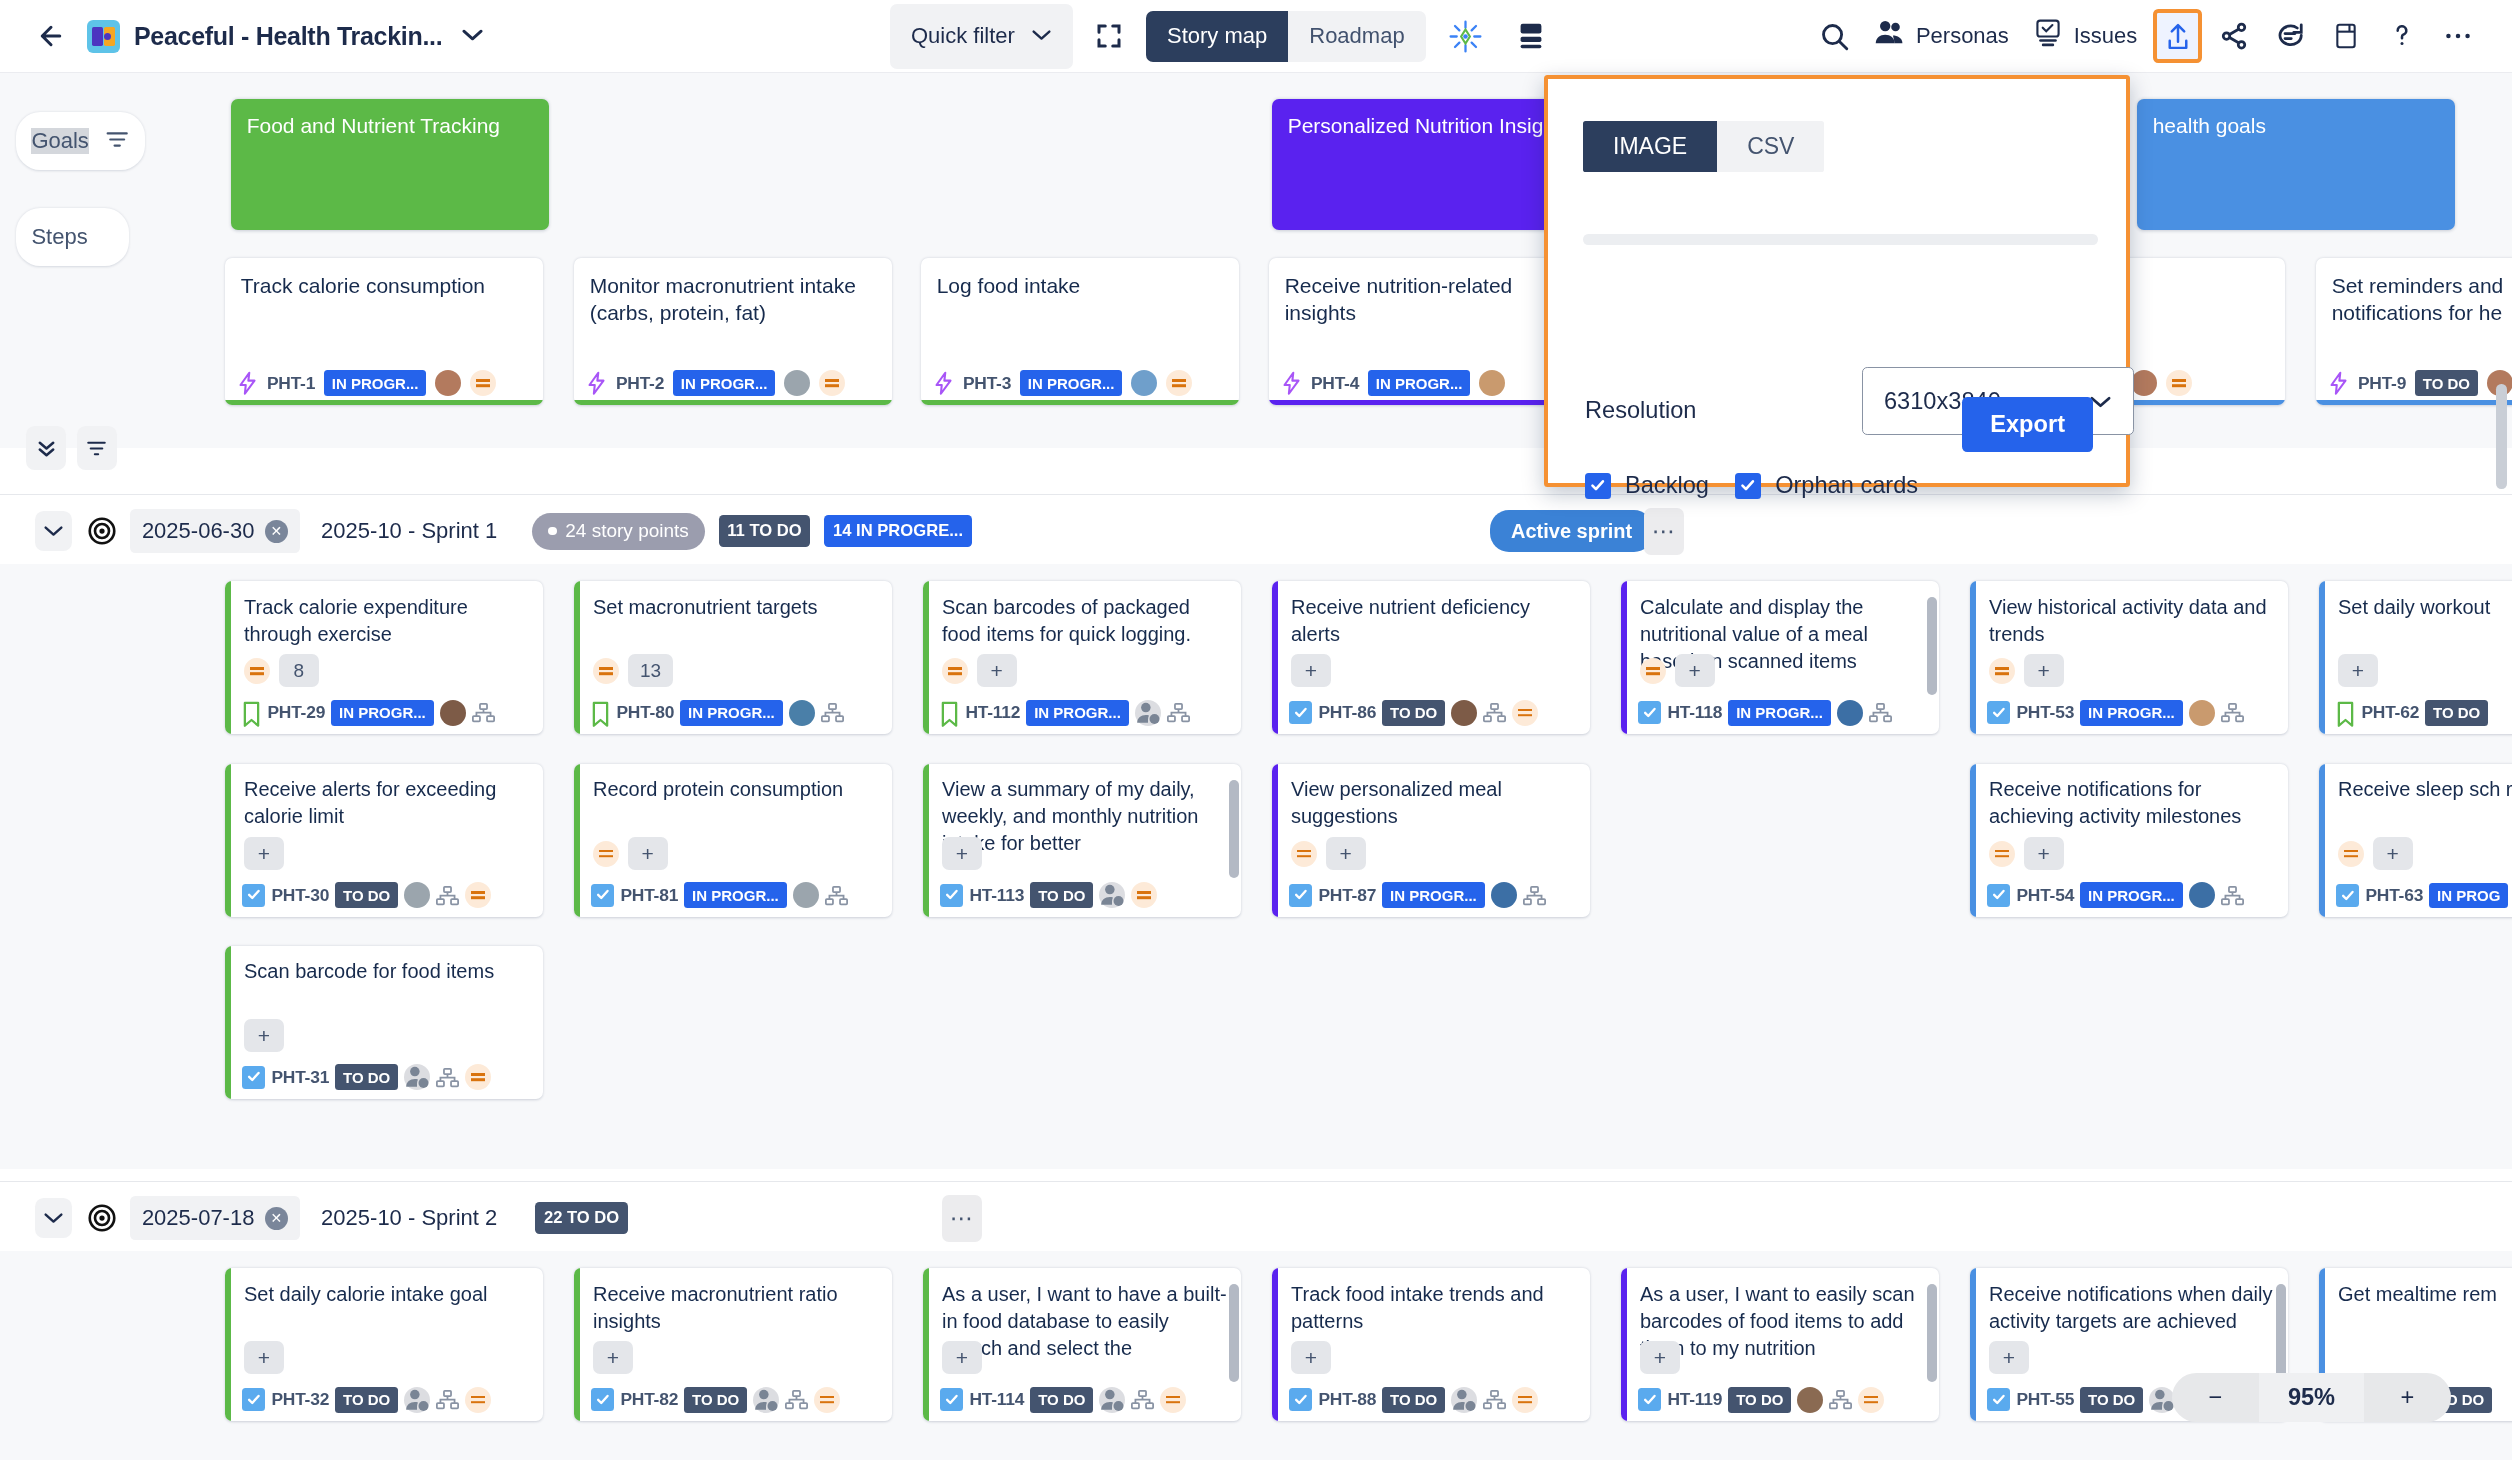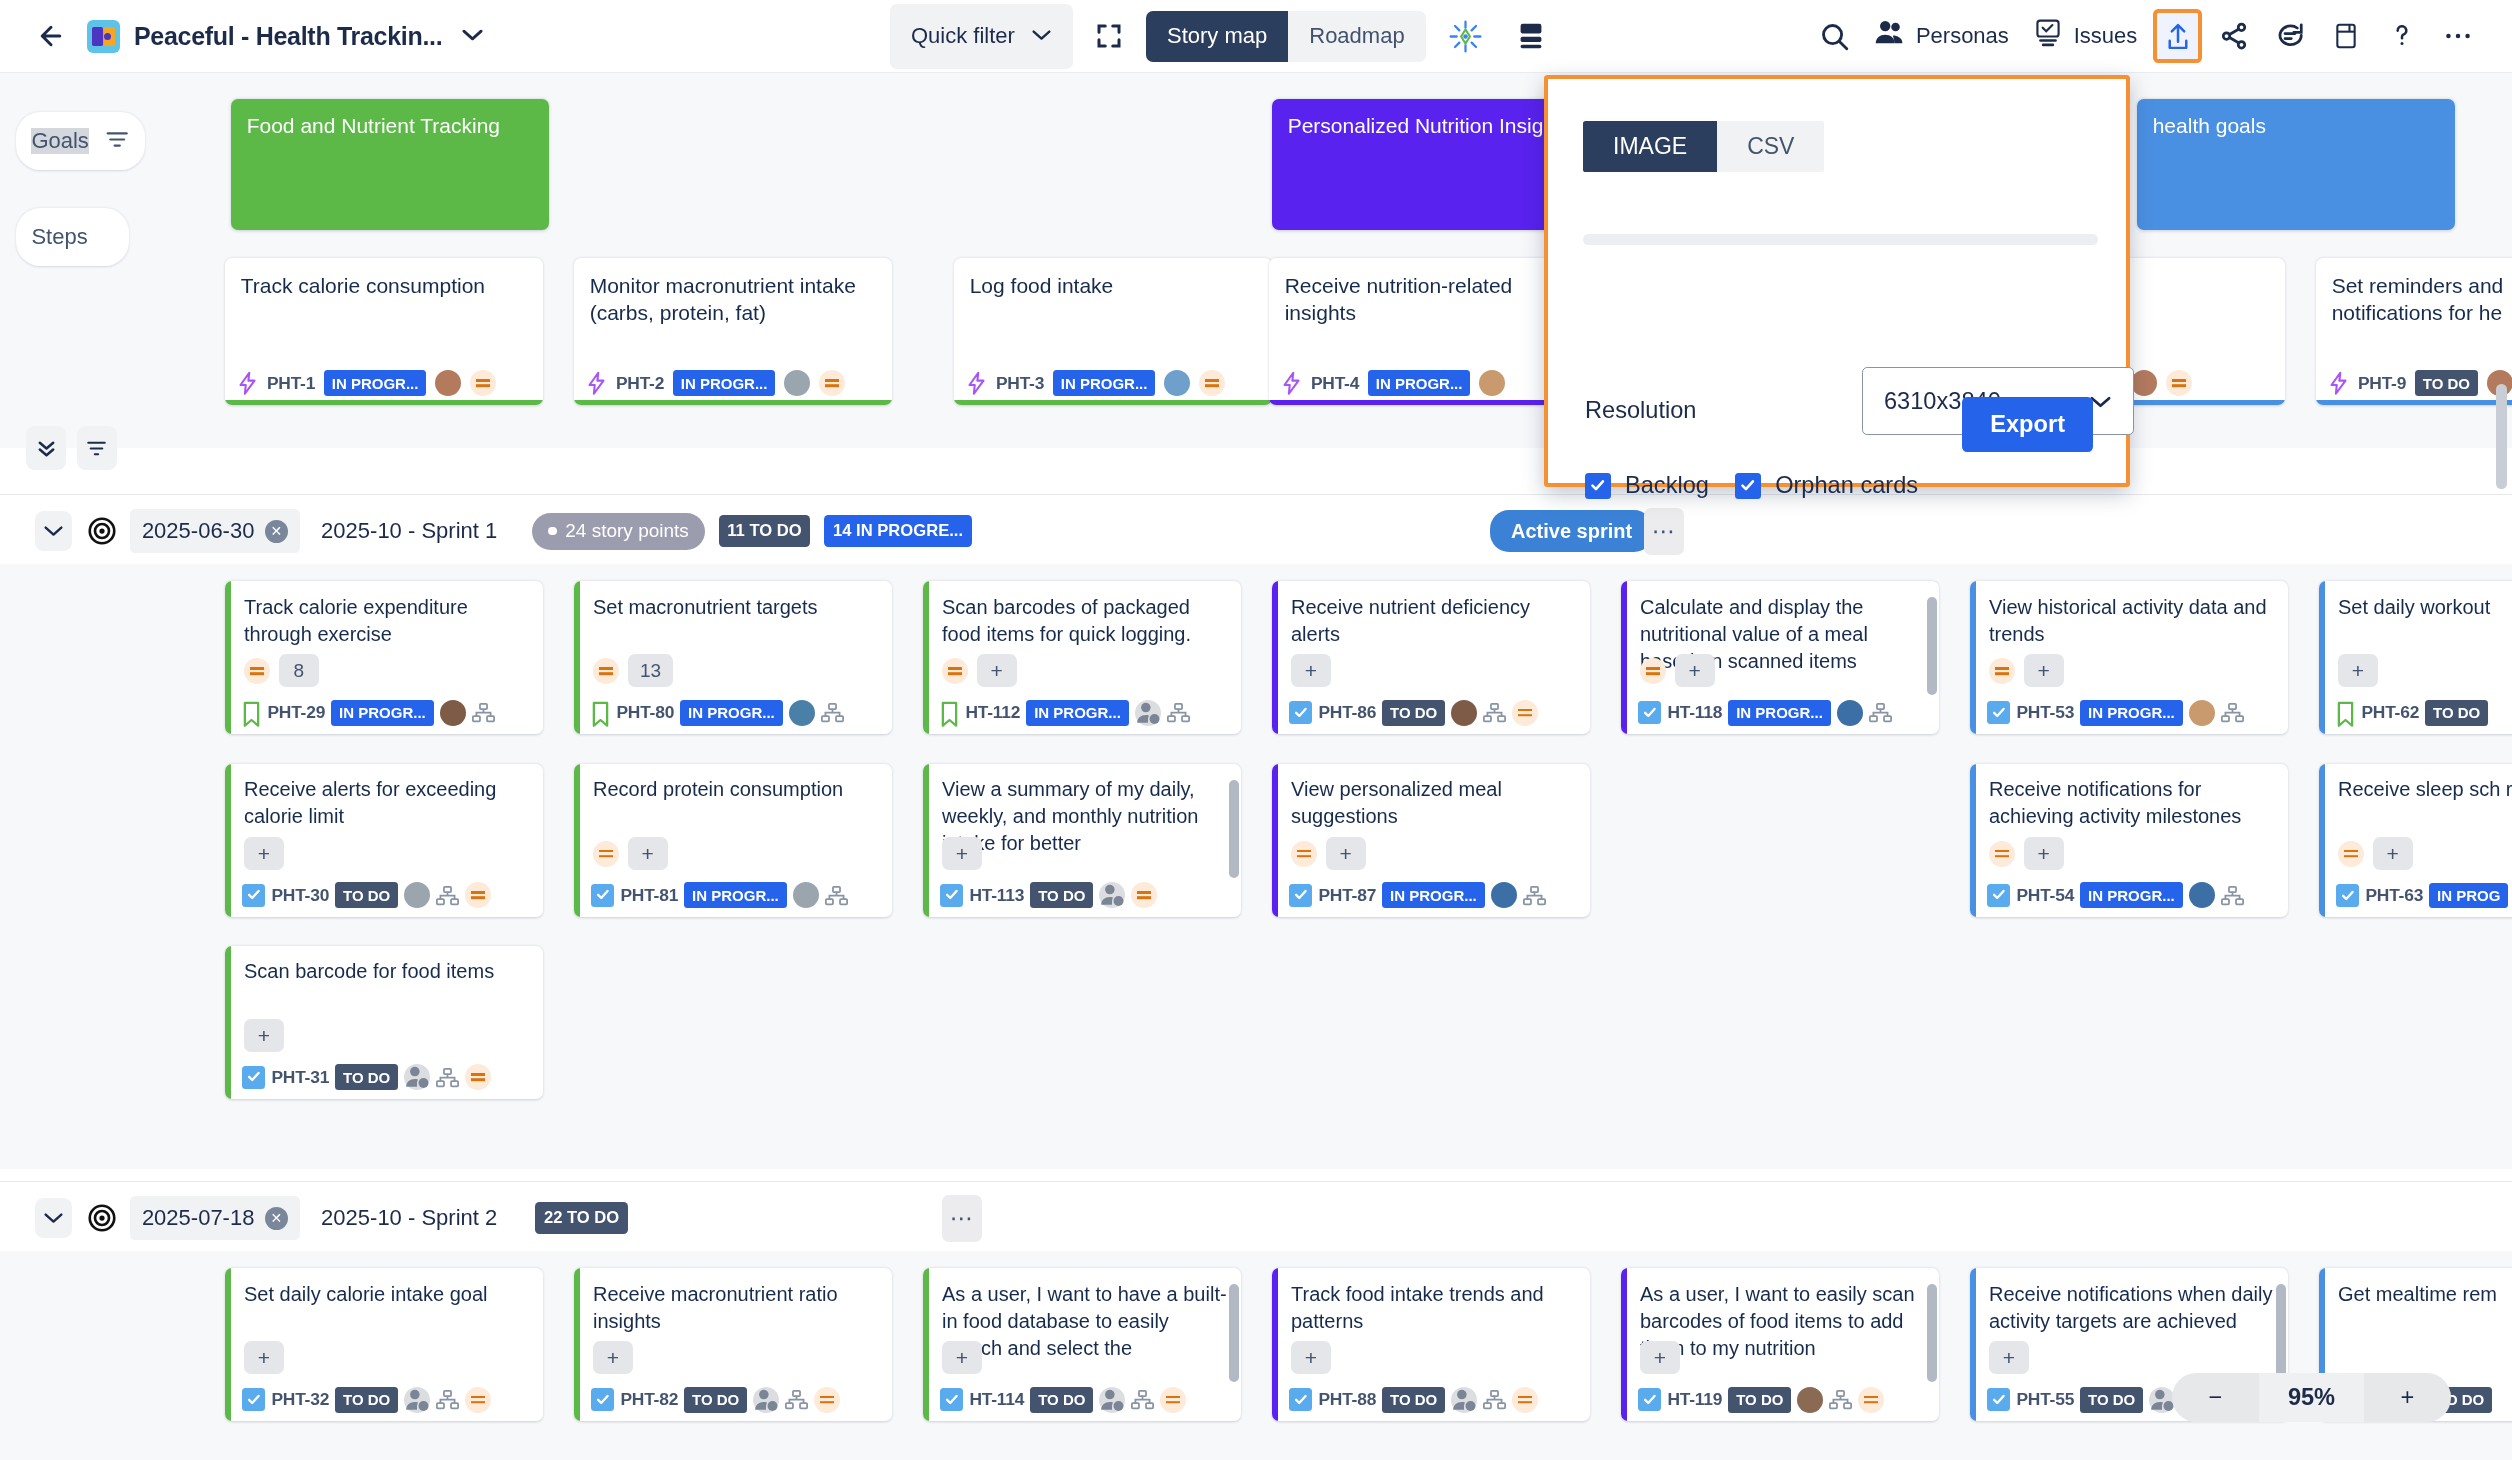--- a/index.html
+++ b/index.html
@@ -346,21 +346,21 @@
         <span class="key">PHT-2</span>
         <span class="badge prog">IN PROGR...</span>
         <span class="avatar" style="background:#9ba5ad;"></span>
         <span class="prio">
             <i></i>
           </span>
       </div>
       <div class="bar" style="background:#5cb947;"></div>
     </div>
 
-    <div class="step-card" style="left:954px; top:185px; width:318px; height:147px;">
+    <div class="step-card" style="left:921px; top:185px; width:318px; height:147px;">
       <div class="title">Log food intake</div>
       <div class="foot">
         <span class="bolt"><svg viewBox="0 0 24 28" fill="none" stroke="#a855f7" stroke-width="2.4" stroke-linejoin="round">
               <path d="M14 2L4 16h6l-1 10 11-15h-7z"></path>
             </svg></span>
         <span class="key">PHT-3</span>
         <span class="badge prog">IN PROGR...</span>
         <span class="avatar" style="background:#6f9fcb;"></span>
         <span class="prio">
             <i></i>

